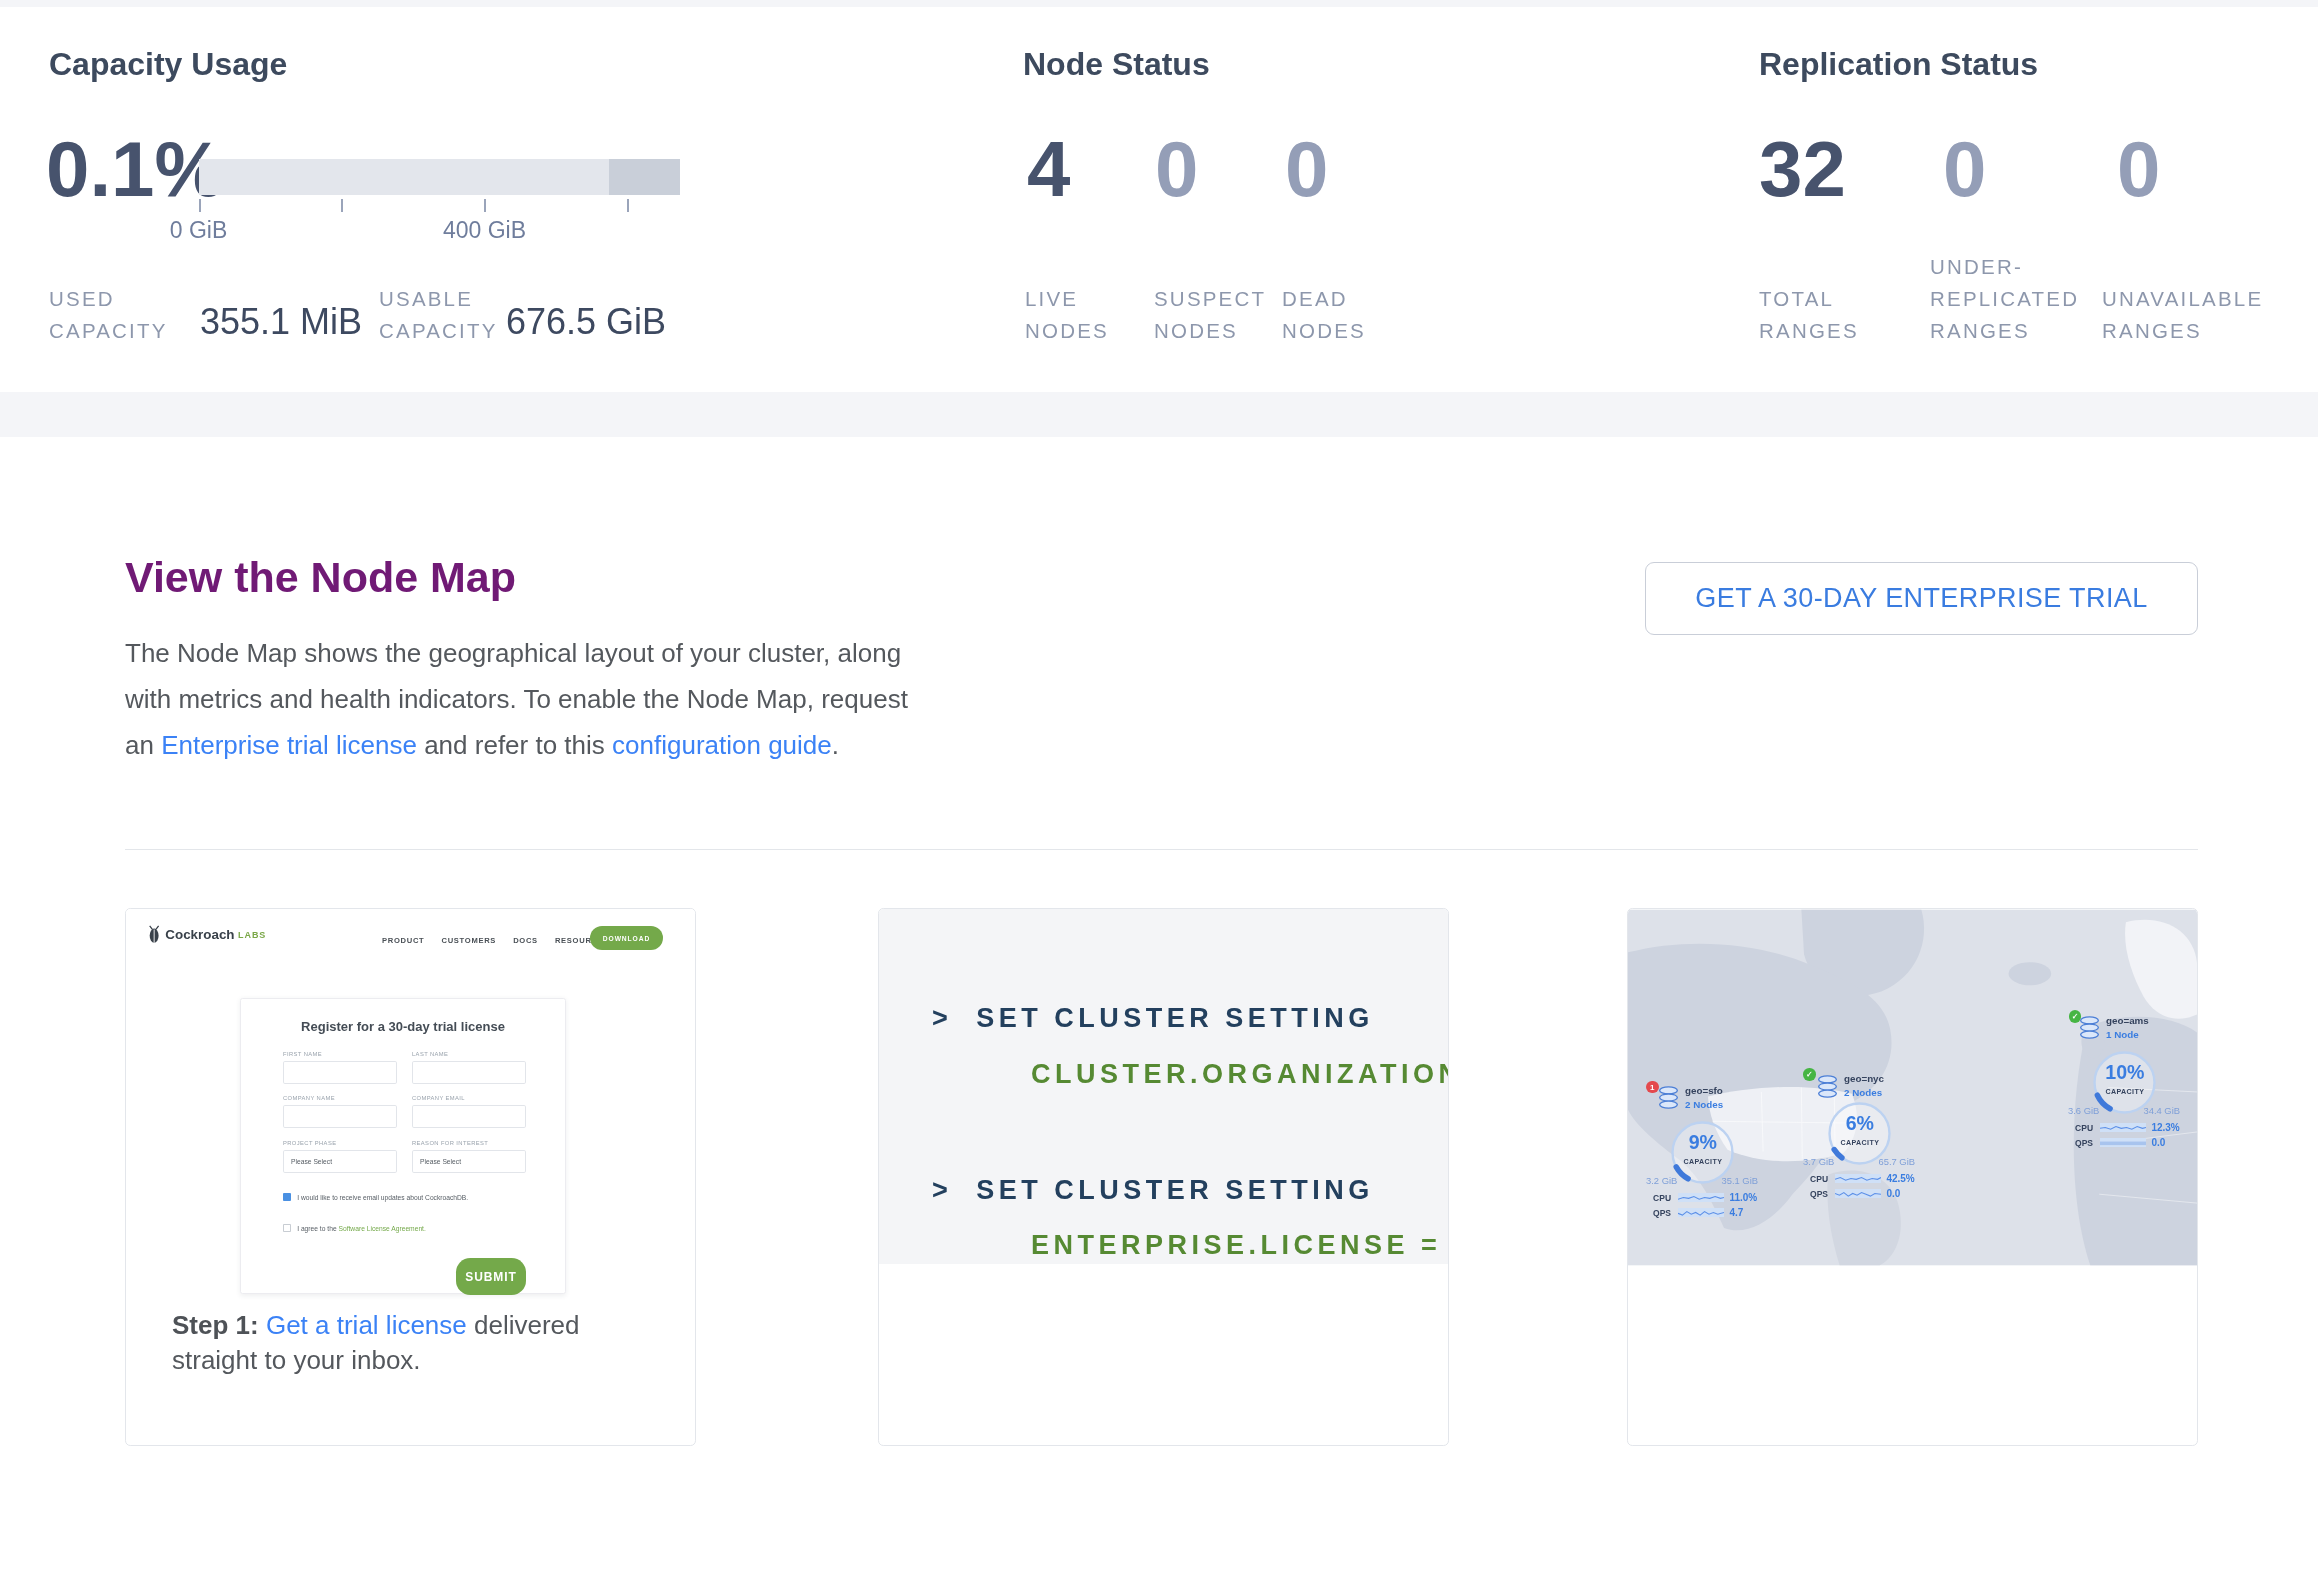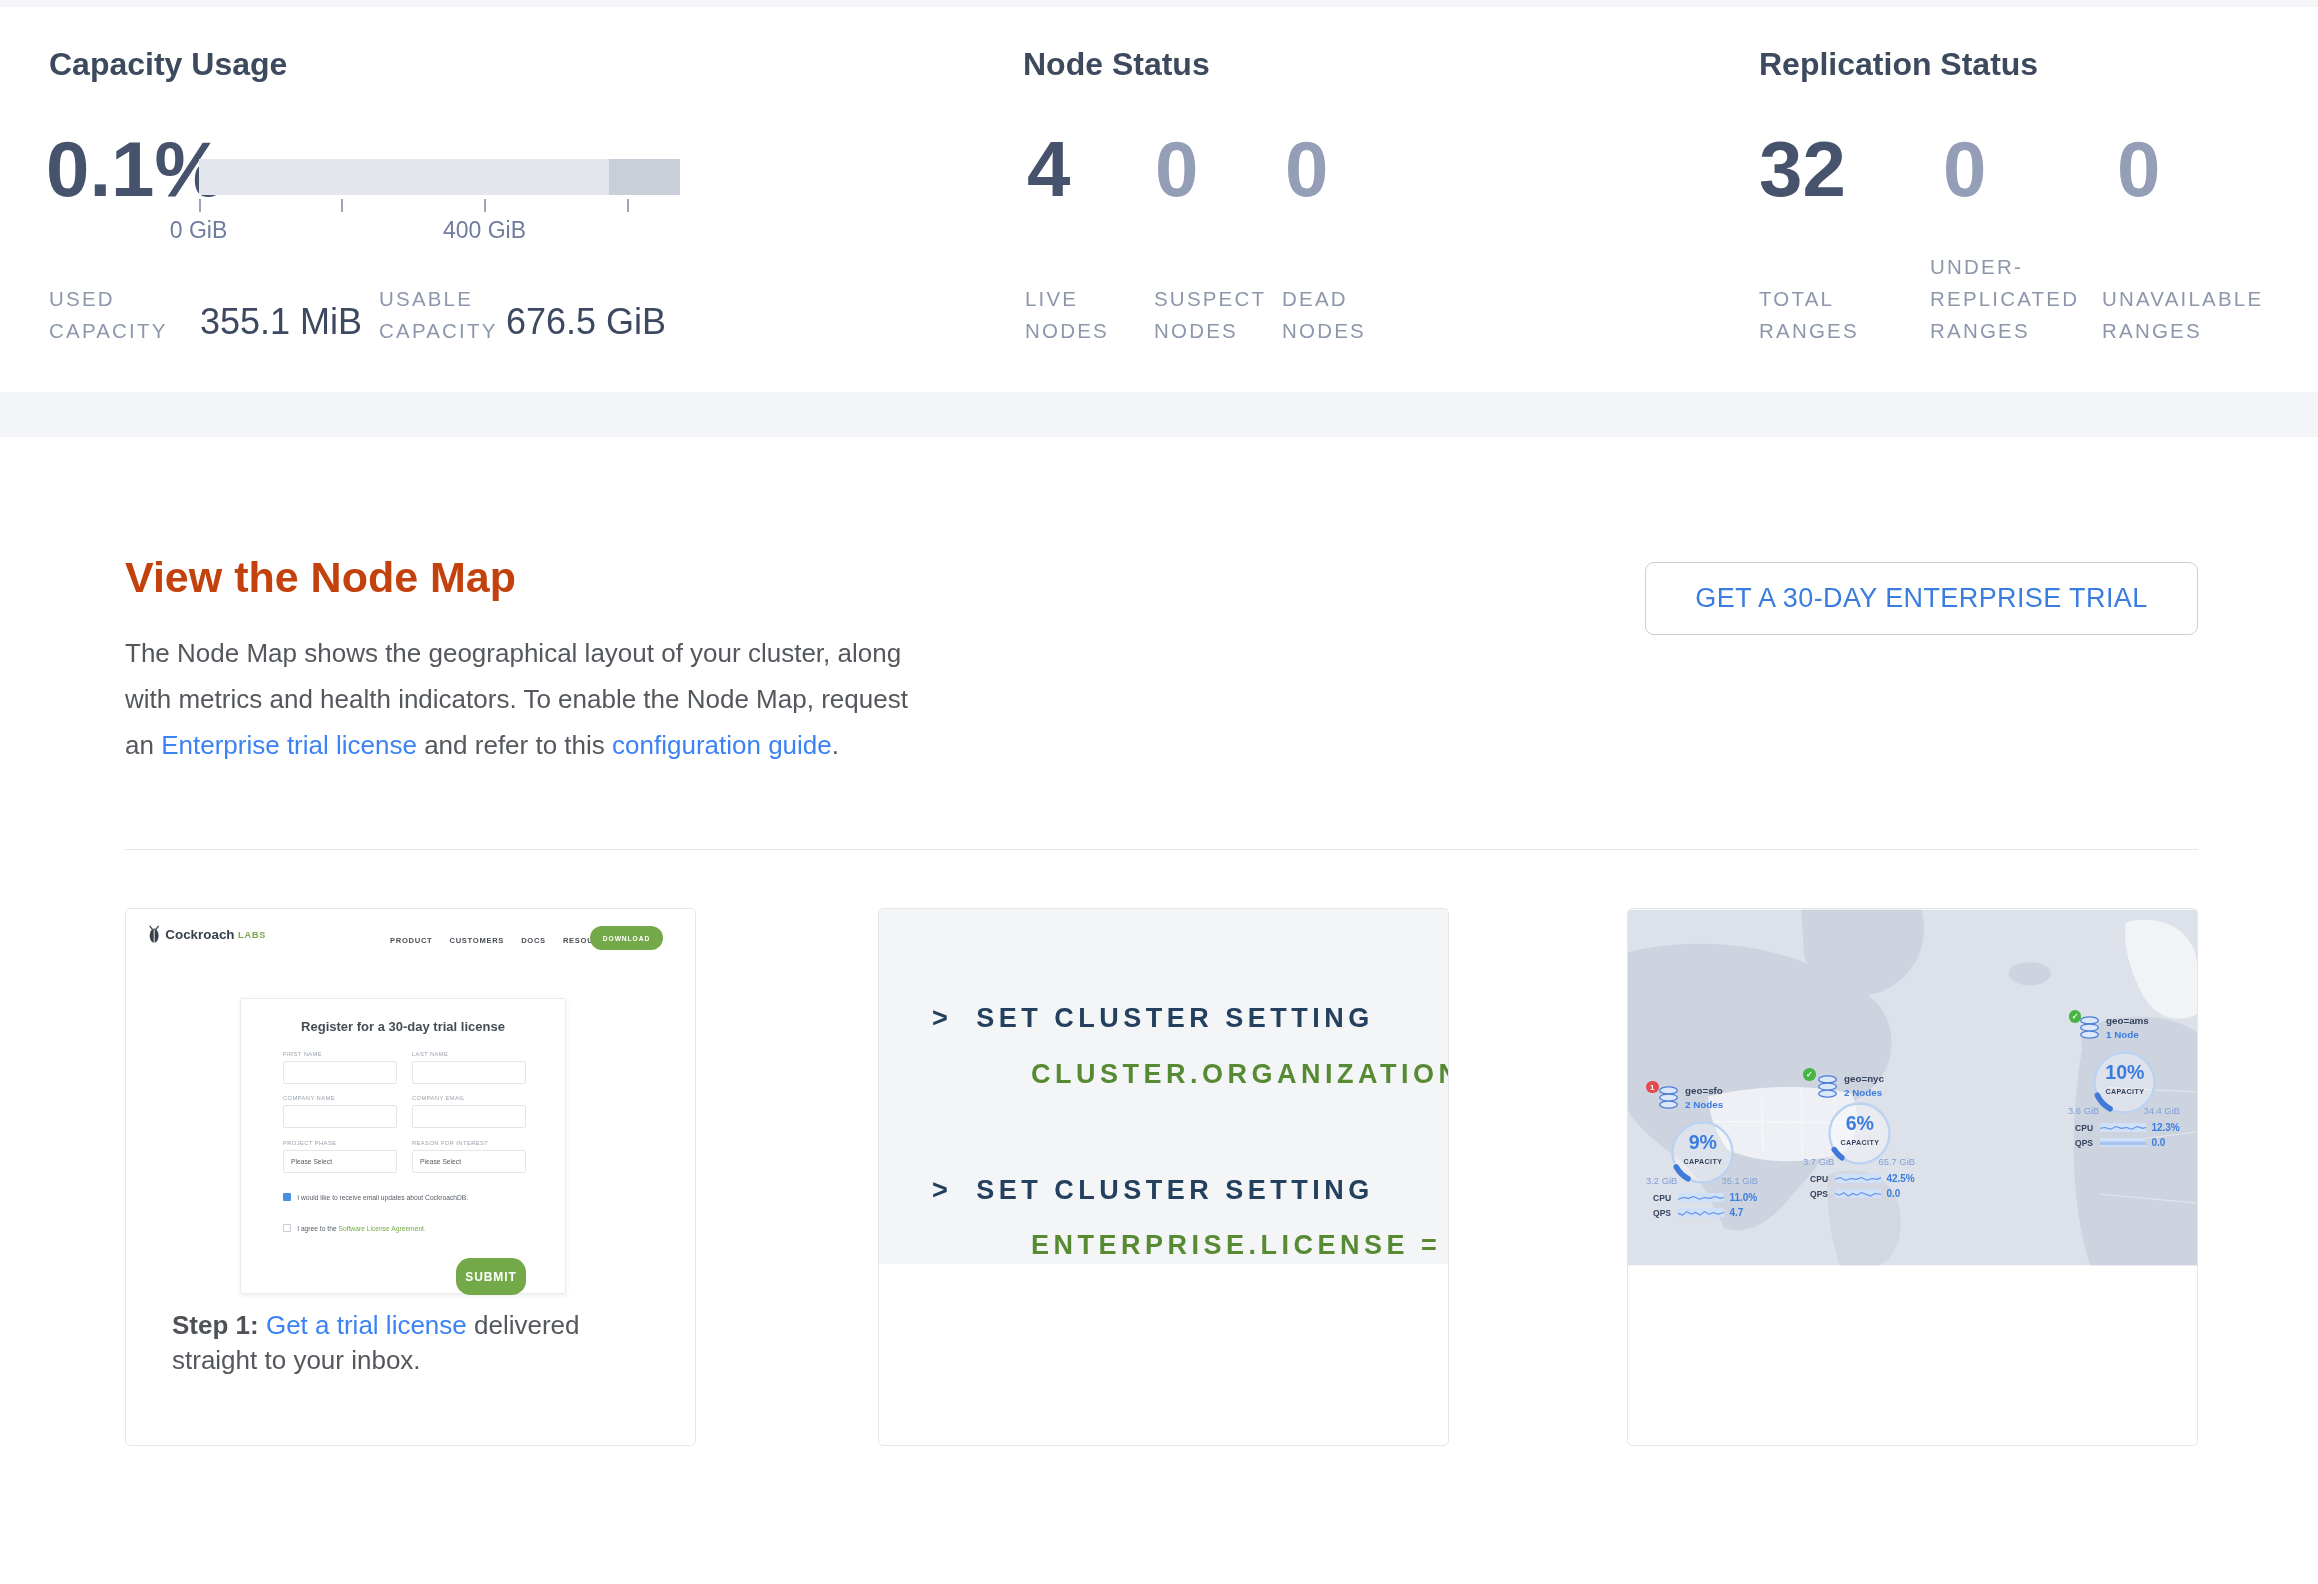--- a/index.html
+++ b/index.html
@@ -23,40 +23,40 @@
   .ticklabel { position:absolute; top:210px; width:125px; text-align:center; font-size:23px; color:#6f7d9c; }
 
   
   .gray-gap { height:45px; background:#f4f5f8; }
   .nodemap-bar { position:relative; height:86px; margin:0 2.7px; background:#ffffff; border:0.9px solid #e6e9ef; border-radius:5.3px; display:flex; align-items:center; }
   .nodemap-label { margin-left:41px; font-size:27px; font-weight:500; color:#3a7ce0; cursor:pointer; }
   .caret { width:0; height:0; margin-left:37px; border-left:11.6px solid transparent; border-right:11.6px solid transparent; border-top:14.3px solid #3a7ce0; cursor:pointer; }
 
   
   .main { position:relative; height:1063px; background:#ffffff; }
-  .main-heading { position:absolute; left:125px; top:116px; font-size:43px; font-weight:600; color:#c2410c; }
+  .main-heading { position:absolute; left:125px; top:116px; font-size:43px; font-weight:600; color:#701a75; }
   .intro-para { position:absolute; left:125px; top:193px; width:811px; font-size:26px; line-height:46px; color:#54585d; }
   a.blue-link { color:#3b82f6; text-decoration:none; cursor:pointer; }
   .trial-btn { position:absolute; left:1645px; top:125px; width:553px; height:73px; background:#ffffff; border:1.8px solid #c9ced8; border-radius:9px; font-size:27px; letter-spacing:0.4px; color:#3a7ce0; font-weight:500; display:flex; align-items:center; justify-content:center; cursor:pointer; font-family:"Liberation Sans",sans-serif; }
   .divider { position:absolute; left:125px; top:412px; width:2073px; height:0.9px; background:#e3e6ea; }
 
   
   .card { position:absolute; top:471px; width:571px; height:538px; background:#ffffff; border:0.9px solid #e3e6eb; border-radius:5.3px; overflow:hidden; }
   .card1 { left:125px; }
   .card2 { left:878px; }
   .card3 { left:1627px; }
   .caption { position:absolute; left:46px; top:399px; width:486px; font-size:26px; line-height:35px; color:#54585d; }
   .caption b { font-weight:700; color:#4e5257; }
 
   
   .mini { position:absolute; left:0; top:0; width:569px; height:397px; background:#ffffff; }
   .mini-logo { position:absolute; left:20.5px; top:16px; display:flex; align-items:center; }
   .mini-logo-text { font-size:13.4px; font-weight:700; color:#39414a; margin-left:4.5px; }
   .mini-logo-suffix { font-size:9px; font-weight:700; color:#7aa747; letter-spacing:0.9px; margin-left:3.6px; }
-  .mini-nav { position:absolute; left:256px; top:27px; display:flex; gap:17px;margin-left:8px; }
+  .mini-nav { position:absolute; left:256px; top:27px; display:flex; gap:17px; }
   .mini-nav span { font-size:7.6px; font-weight:700; letter-spacing:0.7px; color:#4a5056; }
   .mini-download { position:absolute; left:464px; top:17px; width:73px; height:24px; border-radius:12.5px; background:#74a94a; color:#ffffff; font-size:6.7px; font-weight:700; letter-spacing:0.9px; display:flex; align-items:center; justify-content:center; }
   .mini-form { position:absolute; left:114px; top:89px; width:326px; height:296px; background:#ffffff; border:0.9px solid #ececf0; border-radius:2.7px; box-shadow:0 1.8px 5.3px rgba(40,50,60,0.08); }
   .mini-form-title { position:absolute; left:0; top:19.6px; width:100%; text-align:center; font-size:13px; font-weight:600; color:#444c55; }
   .mf-label { position:absolute; font-size:5.8px; letter-spacing:0.4px; color:#9aa3ad; }
   .mf-input { position:absolute; width:114px; height:23px; border:0.9px solid #e2e5ea; border-radius:1.8px; background:#ffffff; font-size:6.7px; color:#555c63; line-height:21.4px; padding-left:7.1px; }
   .mf-check { position:absolute; display:flex; align-items:center; }
   .mf-box { width:8px; height:8px; border-radius:0.9px; margin-right:6.2px; flex:none; }
   .mf-box.checked { background:#4a90e2; }
   .mf-box.empty { background:#ffffff; border:0.9px solid #c8cdd3; }

